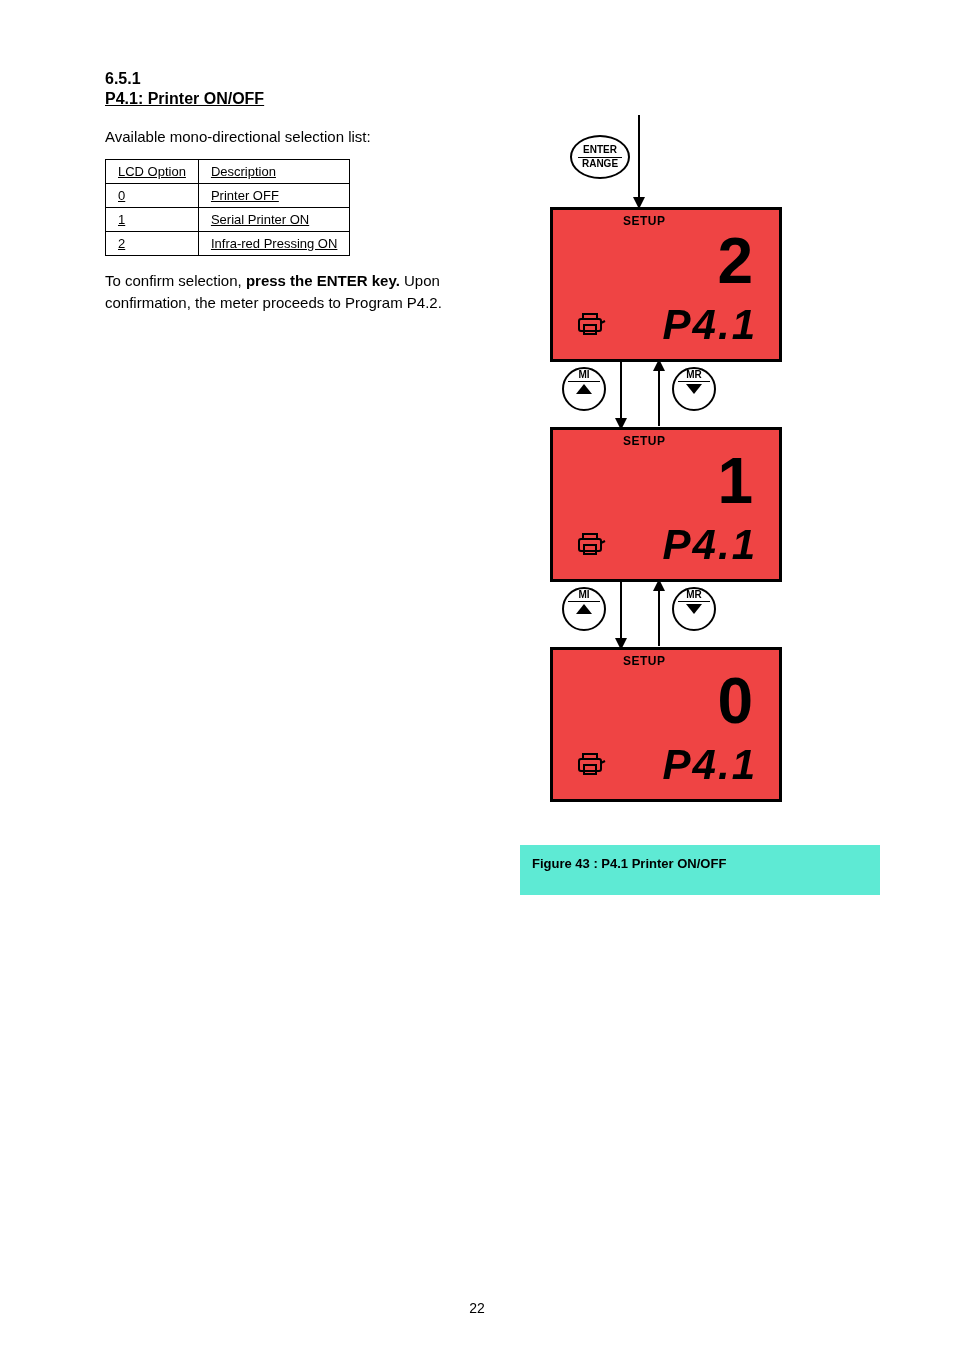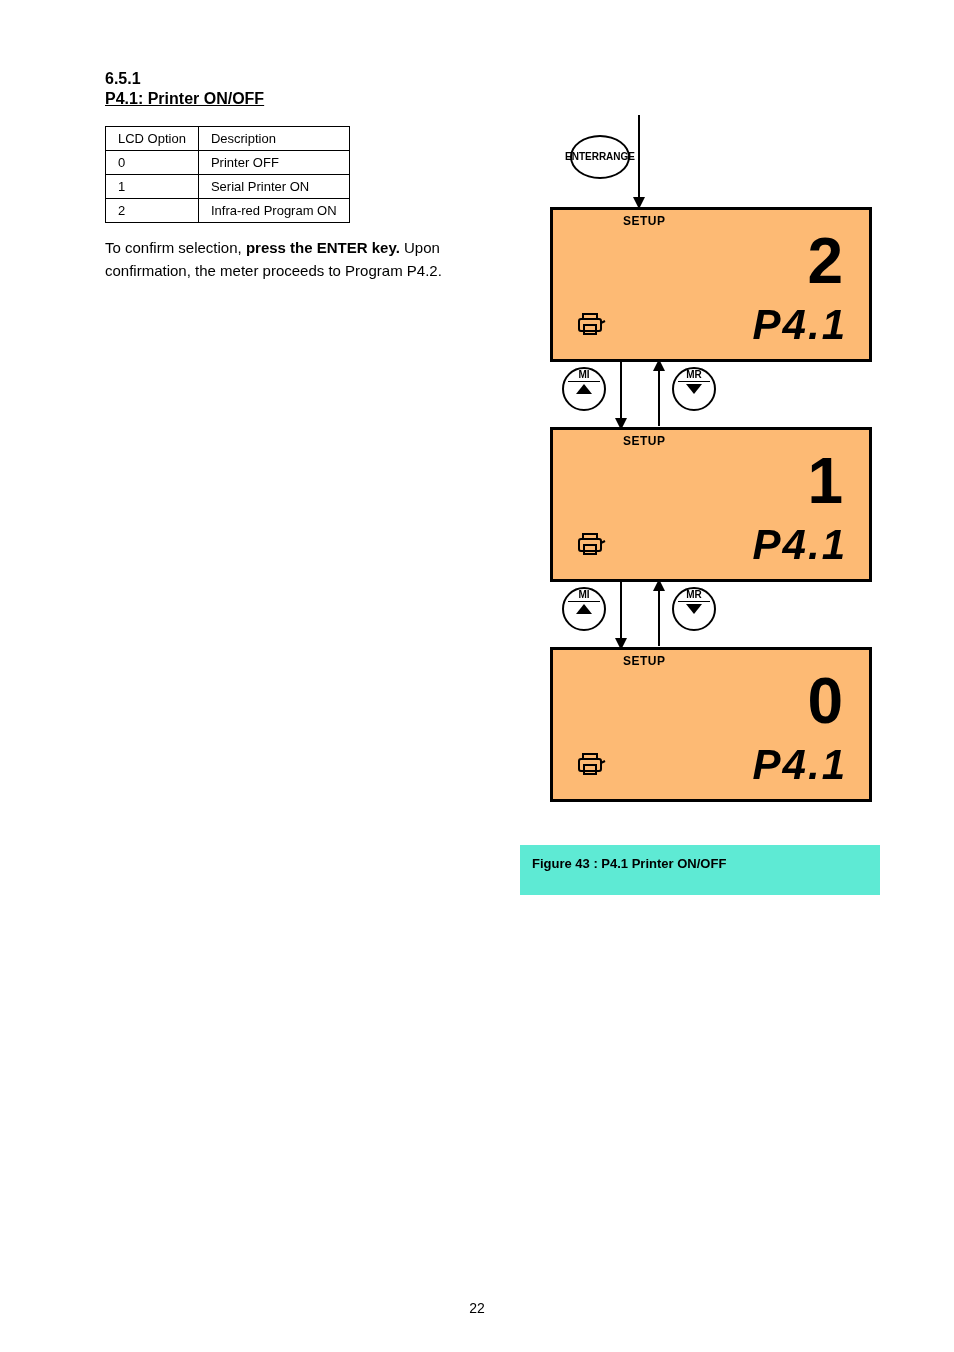--- a/index.html
+++ b/index.html
@@ -29,20 +29,21 @@
   .left-col {
     width: 380px;
   }
   .body-text {
     font-size: 15px;
     line-height: 1.5;
     margin-bottom: 10px;
   }
   .mono-options {
     margin: 8px 0 14px 0;
+    text-decoration: underline;
   }
   .mono-options table {
     border-collapse: collapse;
     border: 1px solid #000;
     font-size: 13px;
   }
   .mono-options td {
     border: 1px solid #000;
     padding: 4px 12px;
     text-align: left;
@@ -54,21 +55,21 @@
     width: 360px;
   }
   .figure-stack { position: relative; height: 720px; }
   .enter-range-btn, .mi-btn, .mr-btn { position: absolute; }
   .enter-range-btn { top: 0; left: 50px; }
   .mi-btn, .mr-btn { width: 48px; }
   .oval-btn {
     border: 2px solid #000;
     border-radius: 50% / 50%;
     width: 60px; height: 44px;
-    display: flex; flex-direction: row;
+    display: flex; flex-direction: column;
     align-items: center; justify-content: center;
     font-size: 10px; font-weight: bold;
     line-height: 1.05;
     background: #fff;
   }
   .oval-btn .divider {
     width: 80%; height: 1px; background: #000; margin: 1px 0;
   }
   .round-btn {
     border: 2px solid #000;
@@ -84,22 +85,22 @@
   }
   .round-btn .tri-up, .round-btn .tri-down {
     width: 0; height: 0; border-left: 8px solid transparent; border-right: 8px solid transparent;
   }
   .round-btn .tri-up { border-bottom: 10px solid #000; margin-top: 1px; }
   .round-btn .tri-down { border-top: 10px solid #000; margin-top: 1px; }
 
   .lcd {
     position: absolute;
     border: 3px solid #000;
-    width: 322px; height: 155px;
-    background: #fdba74;
+    width: 232px; height: 155px;
+    background: #ef4444;
     left: 30px;
   }
   .lcd .setup-label {
     position: absolute; top: 4px; left: 70px;
     font-size: 12px; font-weight: bold; letter-spacing: 0.5px;
   }
   .lcd .big-digit {
     position: absolute; top: 14px; right: 28px;
     font-family: "Arial Black", Arial, sans-serif;
     font-weight: 900; font-size: 64px; letter-spacing: -2px;
@@ -146,39 +147,40 @@
   }
 </style>
 </head>
 <body>
 
 <div class="page">
   <div class="section-num">6.5.1</div>
   <div class="section-title">P4.1: Printer ON/OFF</div>
 
   <div class="left-col">
+    <div class="body-text">Available mono-directional selection list:</div>
 
     <div class="mono-options">
       <table>
         <tbody>
             <tr>
           <td>LCD Option</td>
           <td>Description</td>
         </tr>
         <tr>
           <td>0</td>
           <td>Printer OFF</td>
         </tr>
         <tr>
           <td>1</td>
           <td>Serial Printer ON</td>
         </tr>
         <tr>
           <td>2</td>
-          <td>Infra-red Program ON</td>
+          <td>Infra-red Pressing ON</td>
         </tr>
       </tbody>
         </table>
     </div>
 
     <div class="body-text">
       <span>To confirm selection, </span><b>press the ENTER key.</b><span> Upon confirmation, the meter proceeds to Program P4.2.</span>
     </div>
   </div>
 

